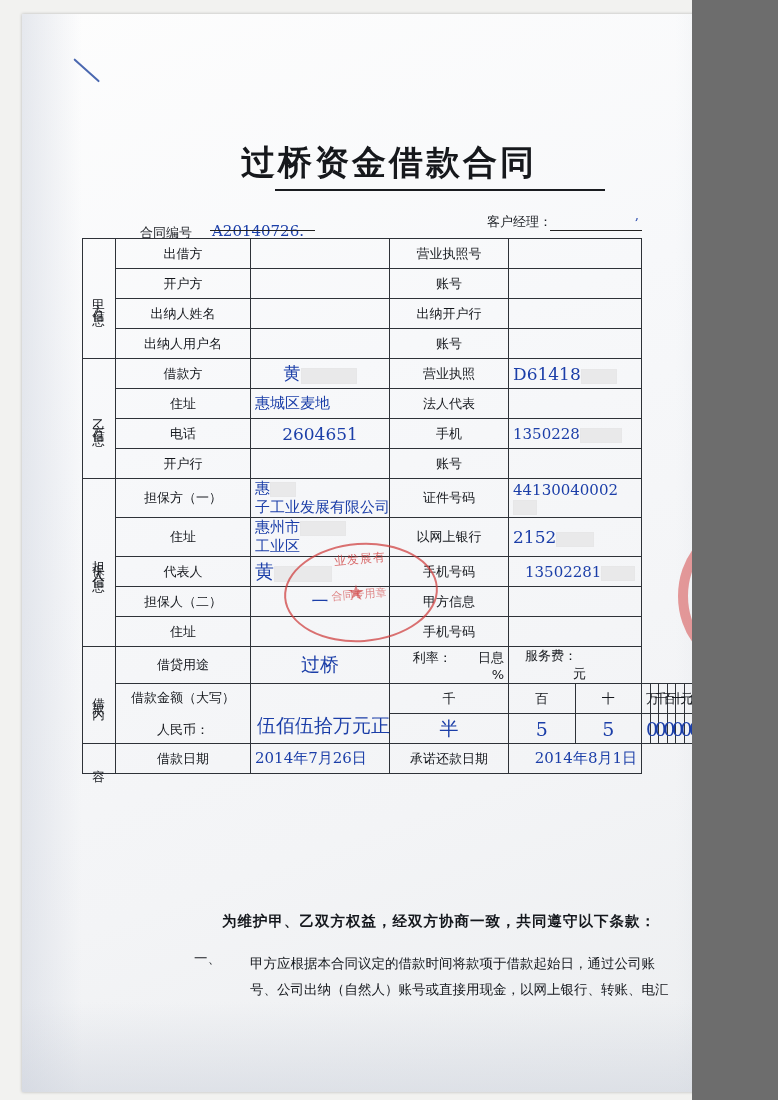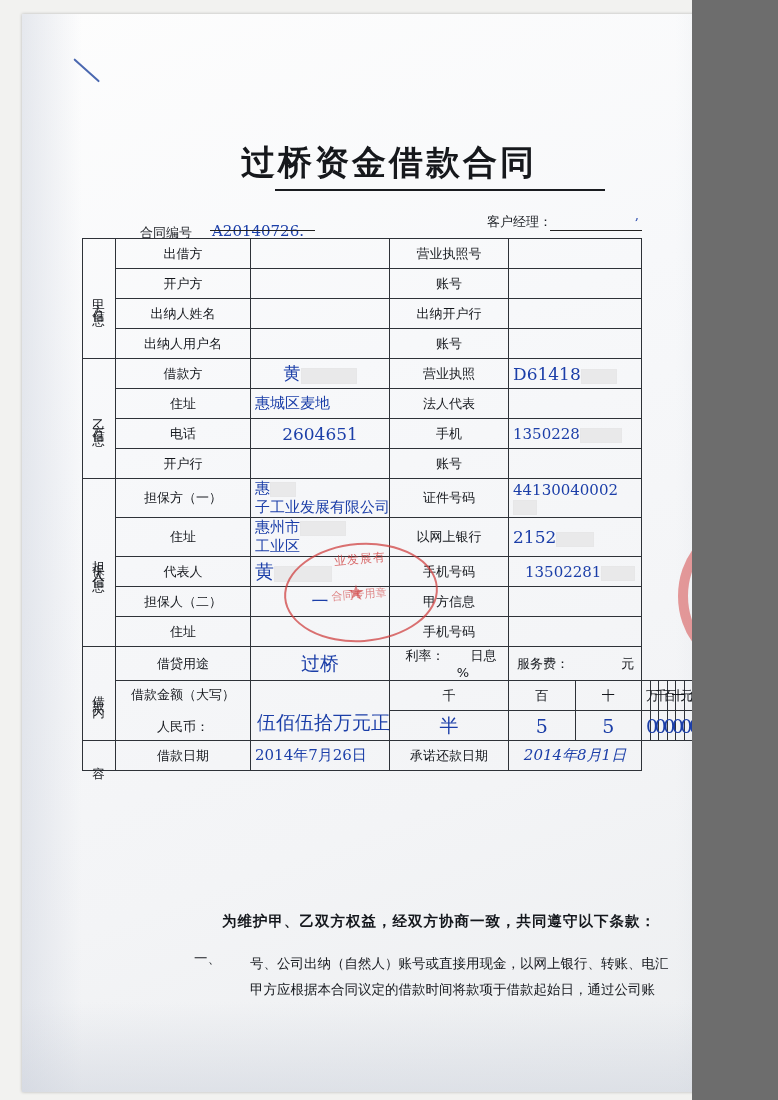--- a/index.html
+++ b/index.html
@@ -419,26 +419,26 @@
       </tr>
 
       <tr>
         <td class="vert" rowspan="3">
               <span>借款内</span>
             </td>
         <td class="lbl">借贷用途</td>
         <td class="val">
           <span class="hand lg">过桥</span>
         </td>
-        <td style="width:117px; text-align:center; padding-left:8px;">
+        <td style="width:117px; text-align:right; padding-left:8px;">
           <span>利率：</span>
           <span style="margin-left:22px;">日息</span>
           <span style="margin-left:24px;">%</span>
         </td>
-        <td colspan="2" style="text-align:left; padding-left:8px;">
+        <td colspan="2" style="text-align:left; padding-left:16px;">
           <span>服务费：</span>
           <span style="margin-left:48px;">元</span>
         </td>
       </tr>
 
       <tr>
         <td class="lbl" rowspan="2" style="height:58px;">
           <div>借款金额（大写）</div>
           <div style="margin-top:14px;">人民币：</div>
         </td>
@@ -471,34 +471,34 @@
 
       <tr>
         <td class="vert">
               <span style="letter-spacing:0;">容</span>
             </td>
         <td class="lbl">借款日期</td>
         <td class="val" style="text-align:left;">
           <span class="hand sm"><span>2014</span><span>年</span><span>7月</span><span>26日</span></span>
         </td>
         <td>承诺还款日期</td>
-        <td colspan="2" style="text-align:center;font-style:italic;">
+        <td colspan="2" style="text-align:right;">
           <span class="hand sm"><span>2014</span><span>年</span><span>8月</span><span>1日</span></span>
         </td>
       </tr>
     </tbody>
       </table>
 
     <div class="stamp"></div>
     <div class="stamp-text">业发展有</div>
     <div class="stamp-star">★</div>
     <div class="stamp-text2">合同专用章</div>
     <div class="stamp-right"></div>
 
     <div class="clause-head">为维护甲、乙双方权益，经双方协商一致，共同遵守以下条款：</div>
     <div class="clause-num">一、</div>
     <div class="clause-body">
+      <div>甲方应根据本合同议定的借款时间将款项于借款起始日，通过公司账</div>
       <div>号、公司出纳（自然人）账号或直接用现金，以网上银行、转账、电汇</div>
-      <div>甲方应根据本合同议定的借款时间将款项于借款起始日，通过公司账</div>
     </div>
 
   </div>
 </div>
 
 </body></html>

